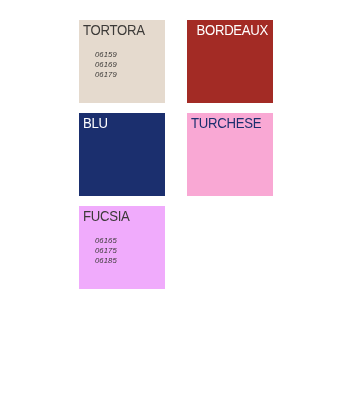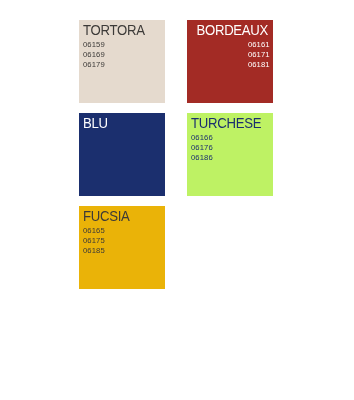--- a/index.html
+++ b/index.html
@@ -49,23 +49,24 @@
     line-height: 15px;
     font-weight: 400;
     letter-spacing: -0.3px;
     transform: scaleX(0.94);
     transform-origin: left center;
     white-space: nowrap;
     margin: 0 0 2px 0;
   }
 
   .swatch-codes {
-    margin: 0;
+    margin: 12px;
     padding: 0;
     list-style: none;
+    font-style: italic;
   }
 
   .swatch-code {
     font-family: "Liberation Sans", sans-serif;
     font-size: 8px;
     line-height: 10px;
     letter-spacing: 0.1px;
     transform: scaleX(0.96);
     transform-origin: left center;
     white-space: nowrap;
@@ -79,38 +80,28 @@
       <div class="swatch" style="background: rgb(229, 218, 206); color: rgb(60, 58, 56);">
         <div class="swatch-name">TORTORA</div>
         <ul class="swatch-codes">
           <li class="swatch-code">06159</li>
           <li class="swatch-code">06169</li>
           <li class="swatch-code">06179</li>
         </ul>
       </div>
       <div class="swatch" style="background: rgb(163, 43, 37); color: rgb(255, 255, 255); text-align: right;">
         <div class="swatch-name">BORDEAUX</div>
-        <ul class="swatch-codes">
-          <li class="swatch-code">06161</li>
-          <li class="swatch-code">06171</li>
-          <li class="swatch-code">06181</li>
-        </ul>
       </div>
       <div class="swatch" style="background: rgb(27, 47, 110); color: #ffffff;">
         <div class="swatch-name">BLU</div>
       </div>
-      <div class="swatch" style="background: #bef264; color: rgb(27, 47, 110);">
+      <div class="swatch" style="background: #f9a8d4; color: rgb(27, 47, 110);">
         <div class="swatch-name">TURCHESE</div>
-        <ul class="swatch-codes">
-          <li class="swatch-code">06166</li>
-          <li class="swatch-code">06176</li>
-          <li class="swatch-code">06186</li>
-        </ul>
       </div>
-      <div class="swatch" style="background: #eab308; color: rgb(60, 58, 56);">
+      <div class="swatch" style="background: #f0abfc; color: rgb(60, 58, 56);">
         <div class="swatch-name">FUCSIA</div>
         <ul class="swatch-codes">
           <li class="swatch-code">06165</li>
           <li class="swatch-code">06175</li>
           <li class="swatch-code">06185</li>
         </ul>
       </div>
       <div class="swatch swatch-empty"></div>
     </div>
 </div>

